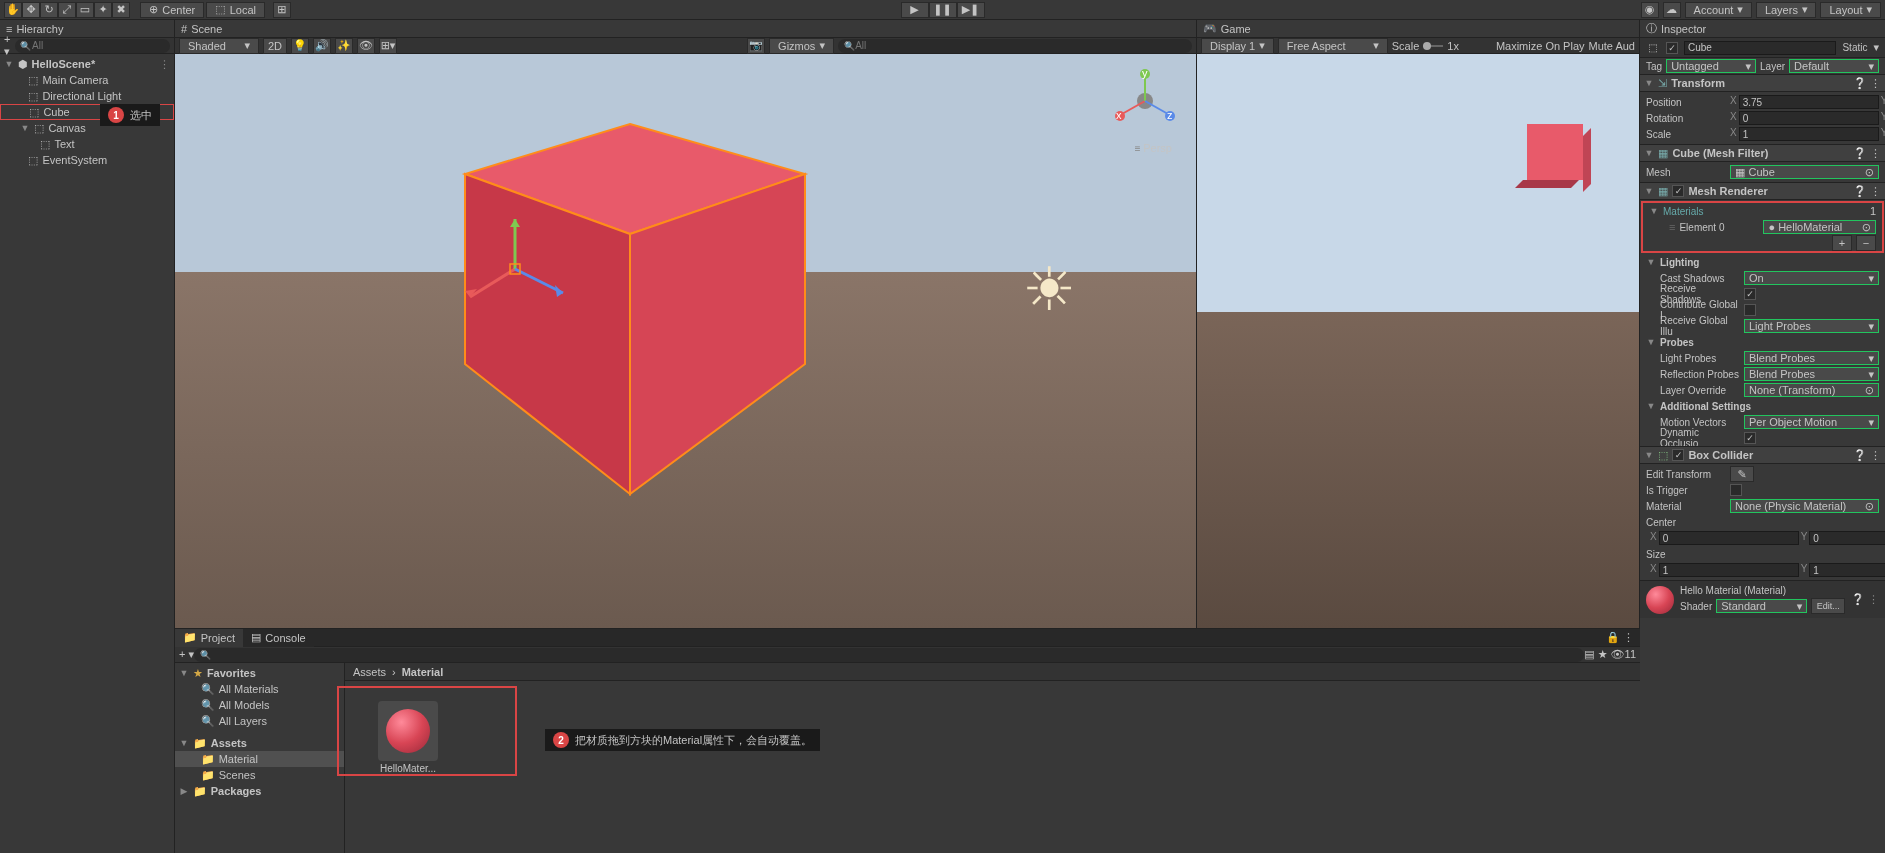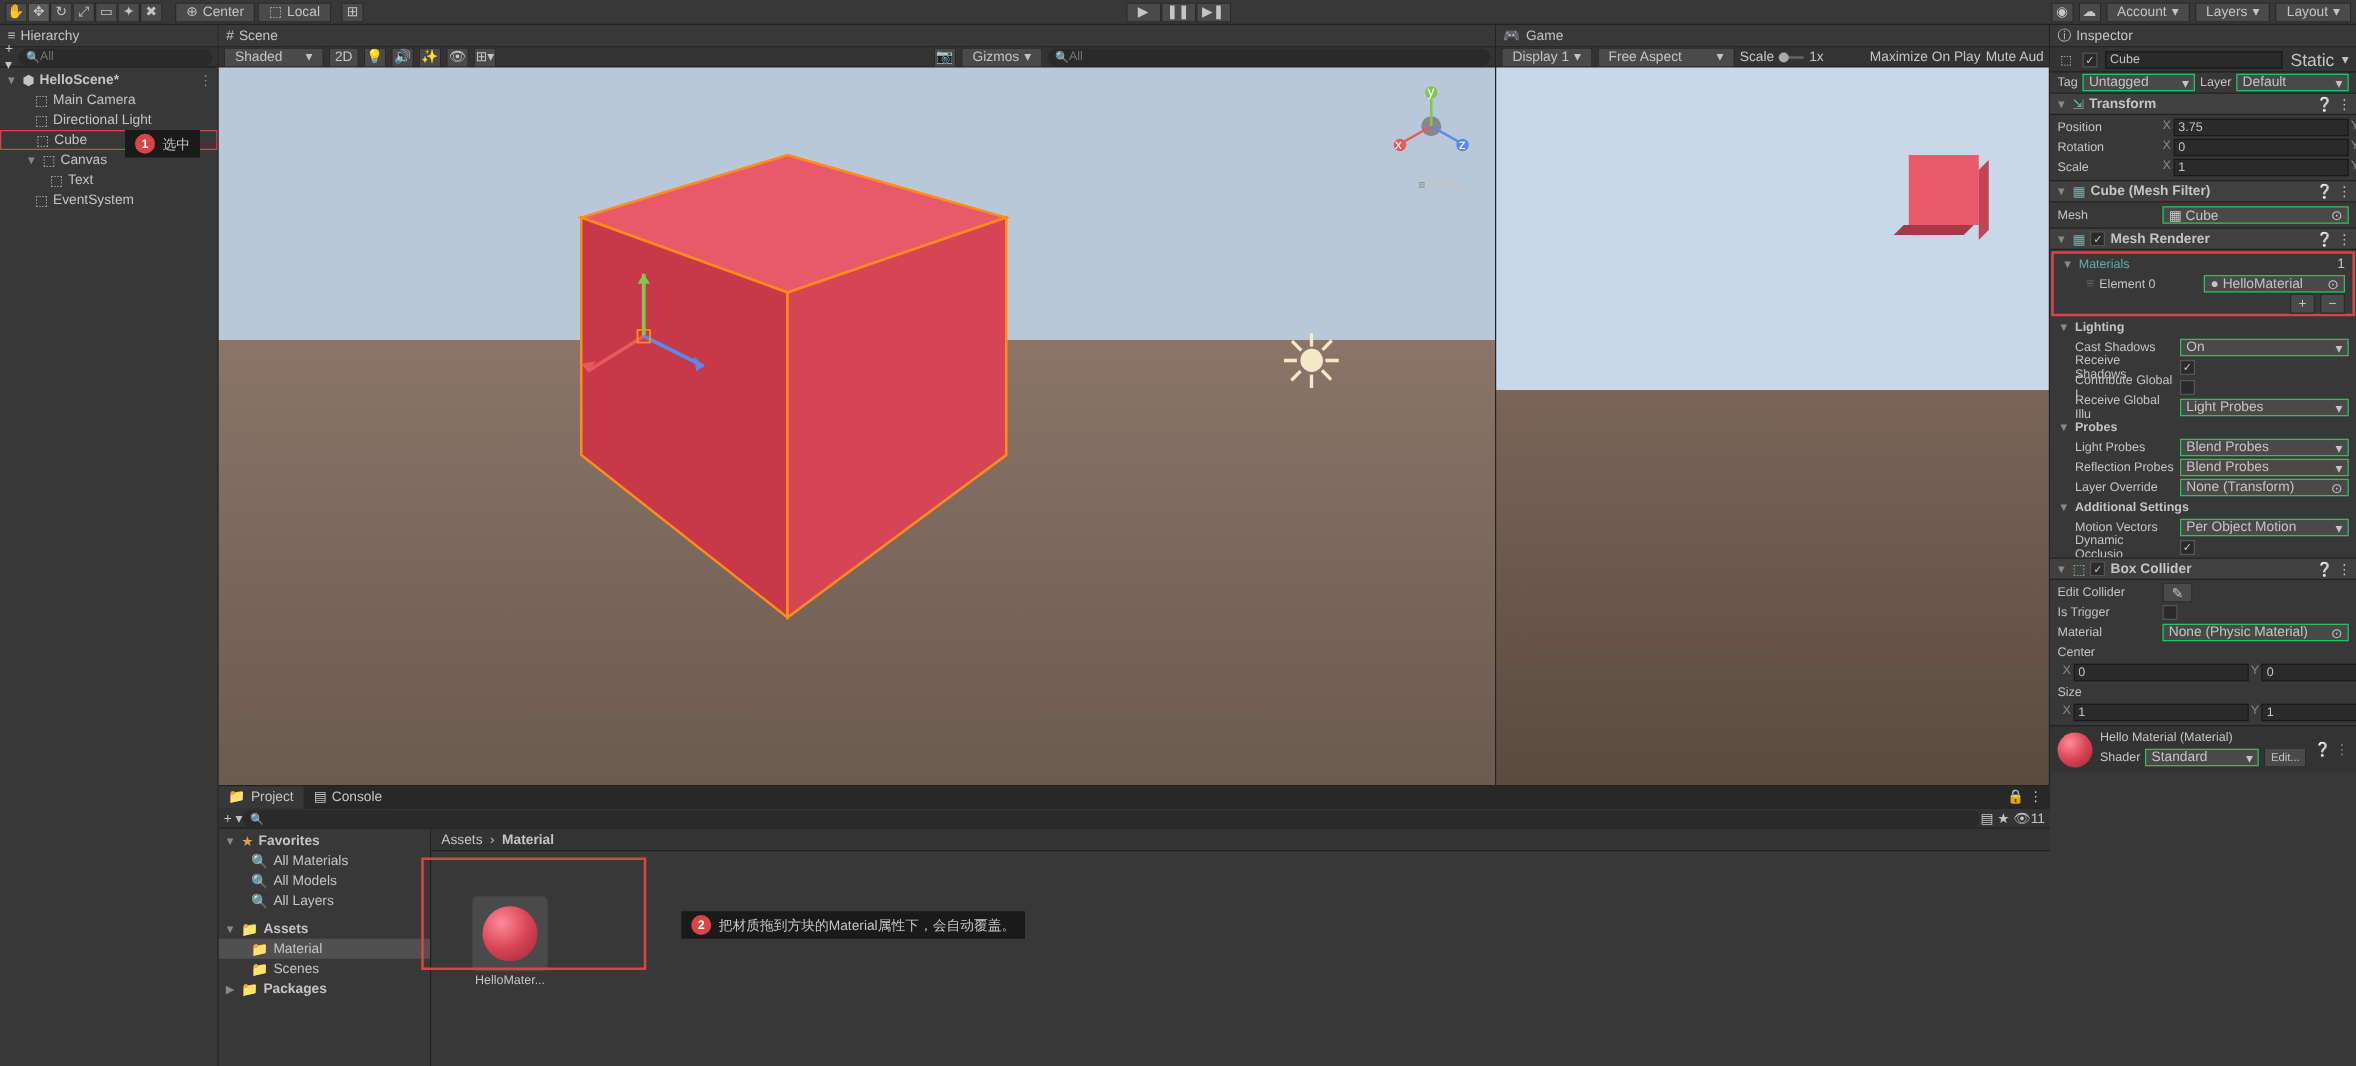--- a/index.html
+++ b/index.html
@@ -338,21 +338,21 @@
             </div>
         </div>
         <div class="project-content">
           <div class="breadcrumb">
             <span>Assets</span>
             <span>›</span>
             <b>Material</b>
           </div>
           <div class="assets-grid">
             <div class="highlight-box" style="left:-8px;top:5px;width:180px;height:90px"></div>
-            <div class="asset-item" style="margin-left:20px;margin-top:28px">
+            <div class="asset-item" style="margin-left:20px;margin-top:12px">
               <div class="asset-thumb">
                   <div class="material-sphere"></div>
                 </div>
               <span style="font-size:10px">HelloMater...</span>
             </div>
             <div class="annotation" style="left:200px;top:48px">
                 <span class="badge">2</span>
                 <span>把材质拖到方块的Material属性下，会自动覆盖。</span>
               </div>
           </div>
@@ -363,21 +363,21 @@
 
   <div class="inspector-panel">
     <div class="panel-tab active">
         <span>ⓘ</span>
         <span>Inspector</span>
       </div>
     <div class="insp-header">
       <span class="small-icon">⬚</span>
       <span class="checkbox">✓</span>
       <input class="num-input" style="flex: 1 1 0%;" value="Cube">
-      <span style="font-size:14px">Static</span>
+      <span style="font-size:10px">Static</span>
         <span>▾</span>
     </div>
     <div class="insp-row">
       <span style="font-size:10px">Tag</span>
       <div class="dropdown-field">
           <span>Untagged</span>
           <span>▾</span>
         </div>
       <span style="font-size:10px">Layer</span>
       <div class="dropdown-field">
@@ -540,21 +540,21 @@
 
     <div class="comp-header">
         <span class="foldout">▼</span>
         <span style="color:#8c8">⬚</span>
         <span class="checkbox">✓</span>
         <b>Box Collider</b>
         <span style="margin-left:auto">❔ ⋮</span>
       </div>
     <div class="comp-body">
       <div class="prop-row">
-          <span class="prop-label">Edit Collider</span>
+          <span class="prop-label">Edit Transform</span>
           <span class="tool-btn" style="width:24px">✎</span>
         </div>
       <div class="prop-row">
           <span class="prop-label">Is Trigger</span>
           <span class="checkbox"></span>
         </div>
       <div class="prop-row">
           <span class="prop-label">Material</span>
           <div class="dropdown-field">
             <span>None (Physic Material)</span>

